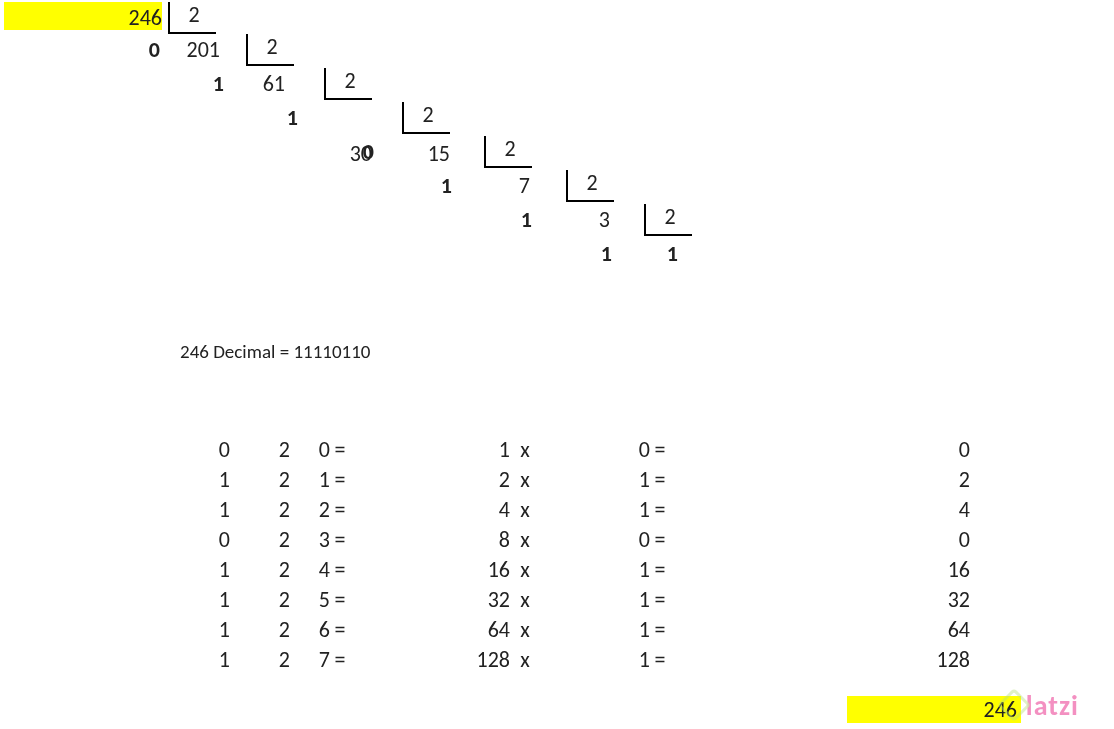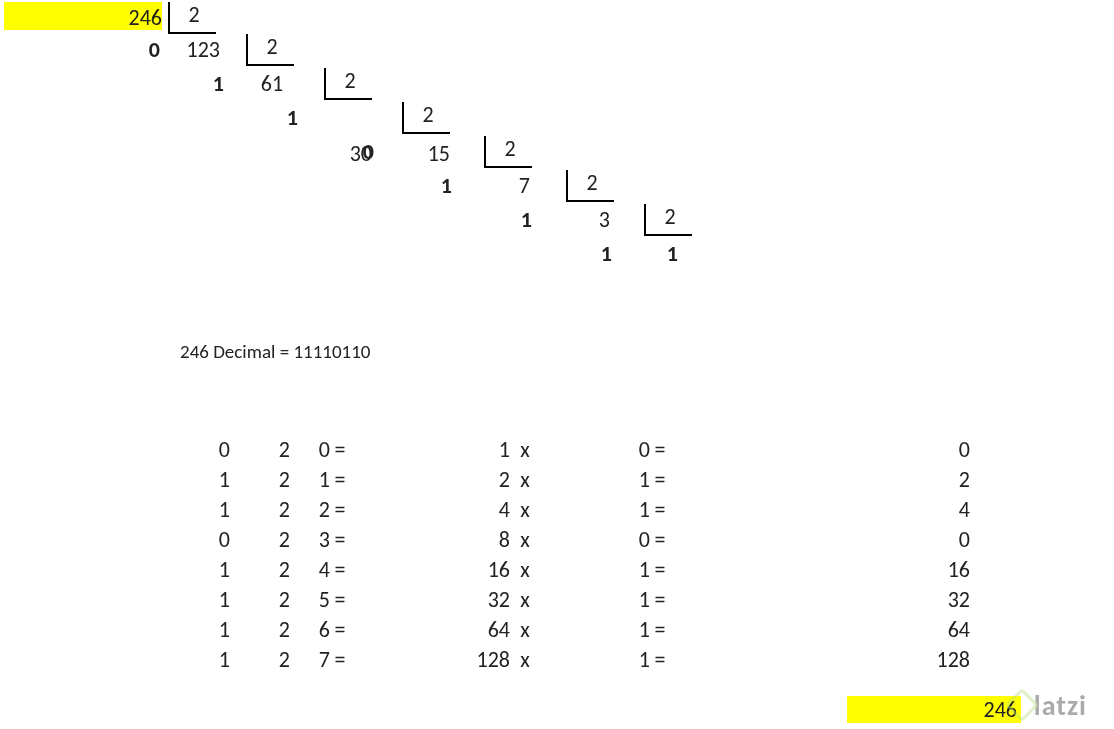--- a/index.html
+++ b/index.html
@@ -70,24 +70,24 @@
     right: 93px;
     bottom: 6px;
     width: 170px;
     text-align: right;
     font-weight: 400;
     background: #ffff00;
     padding-right: 4px;
   }
   .watermark {
     position: absolute;
-    right: 27px;
+    right: 35px;
     bottom: 6px;
     font-size: 28px;
-    color: #737373;
+    color: #ec4899;
     letter-spacing: 1px;
     font-weight: 600;
     opacity: .6;
   }
   .watermark .dot {
     display:inline-block;
     width:18px;height:18px;
     transform: rotate(45deg);
     border:3px solid #b7e07a;
     border-radius:4px;
@@ -100,25 +100,25 @@
 
 <div class="canvas">
 
   <div class="ladder">
 
     <div class="highlight-yellow" style="position:absolute;left:4px;top:2px;width:158px;height:28px;"></div>
     <span class="dividend" style="left:112px;top:4px;width:50px;">246</span>
     <span class="divisor" style="left:168px;top:2px;">2</span>
     <span class="remainder" style="left:136px;top:36px;width:24px;">0</span>
 
-    <span class="dividend" style="left:170px;top:36px;width:50px;">123</span>
+    <span class="dividend" style="left:170px;top:36px;width:50px;">201</span>
     <span class="divisor" style="left:246px;top:34px;">2</span>
     <span class="remainder" style="left:200px;top:70px;width:24px;">1</span>
 
-    <span class="dividend" style="left:252px;top:70px;width:40px;text-align:center;">61</span>
+    <span class="dividend" style="left:245px;top:70px;width:40px;">61</span>
     <span class="divisor" style="left:324px;top:68px;">2</span>
     <span class="remainder" style="left:274px;top:104px;width:24px;">1</span>
 
     <span class="dividend" style="left:332px;top:104px;width:40px;margin-top:36px;">30</span>
     <span class="divisor" style="left:402px;top:102px;">2</span>
     <span class="remainder" style="left:350px;top:138px;width:24px;">0</span>
 
     <span class="dividend" style="left:410px;top:140px;width:40px;">15</span>
     <span class="divisor" style="left:484px;top:136px;">2</span>
     <span class="remainder" style="left:428px;top:172px;width:24px;">1</span>

